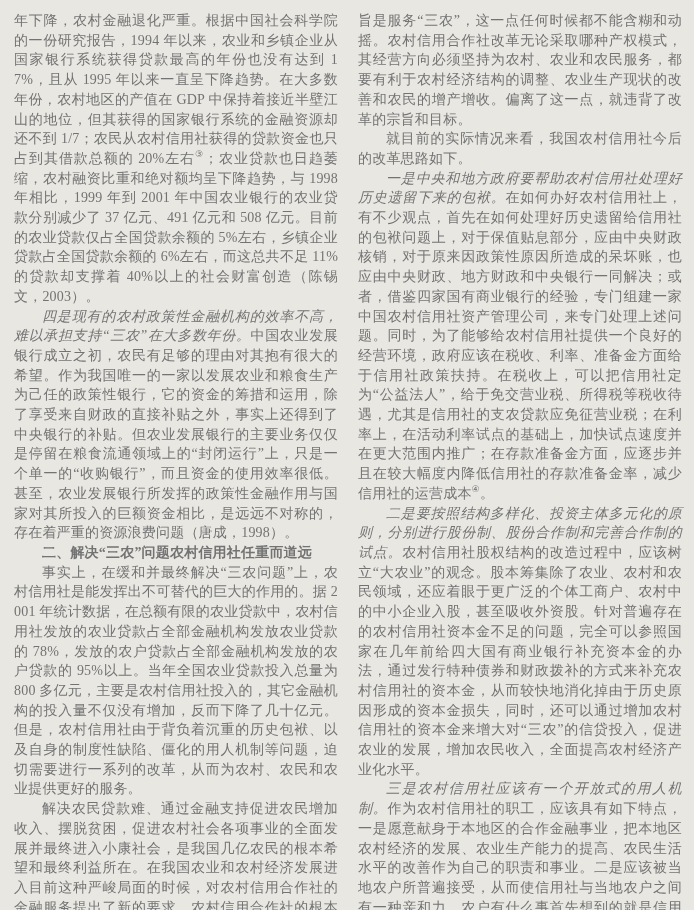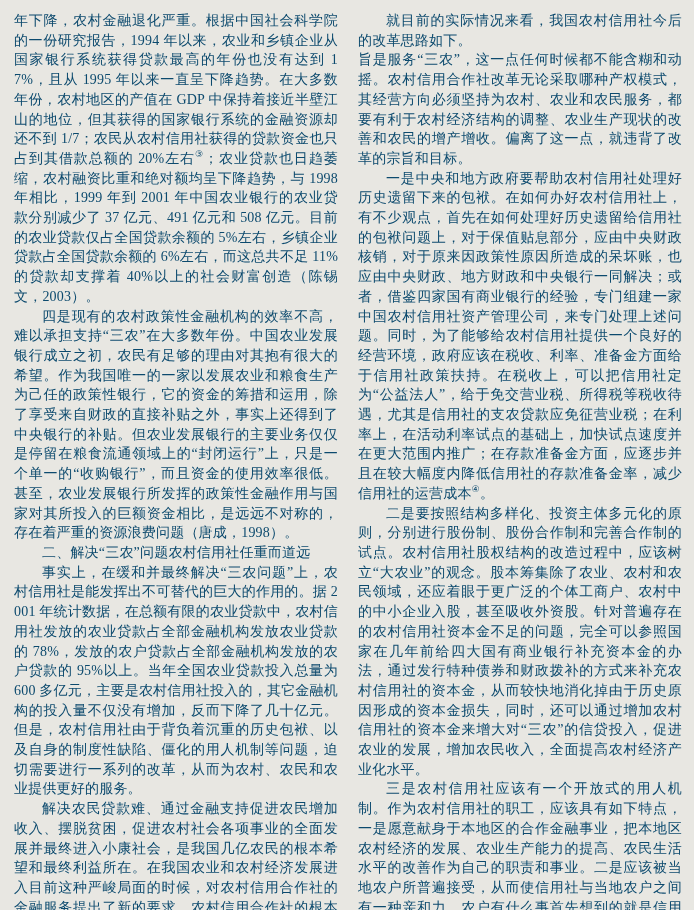--- a/index.html
+++ b/index.html
@@ -30,39 +30,39 @@
     margin: 0;
     font-size: 14px;
     line-height: 19.7px;
     text-align: justify;
     text-justify: inter-ideograph;
     letter-spacing: 0.2px;
     word-break: break-all;
   }
   p.para.indent { text-indent: 2em; }
   .seg-normal { font-style: normal; font-weight: normal; }
-  .seg-kai { }           
-  .seg-bold { font-weight: normal; font-style: normal; } 
+  .seg-kai { font-style: italic; }           
+  .seg-bold { font-weight: bold; font-style: normal; } 
   .seg-sup {
     vertical-align: super;
     font-size: 9px;
     line-height: 0;
   }
 </style>
 </head>
 <body style="background: rgb(232, 231, 226);">
 
-<div class="page" style="color: #0c4a6e;">
+<div class="page" style="color: #737373;">
   <div class="column">
       <p class="para"><span class="seg-normal">年下降，农村金融退化严重。根据中国社会科学院的一份研究报告，1994 年以来，农业和乡镇企业从国家银行系统获得贷款最高的年份也没有达到 17%，且从 1995 年以来一直呈下降趋势。在大多数年份，农村地区的产值在 GDP 中保持着接近半壁江山的地位，但其获得的国家银行系统的金融资源却还不到 1/7；农民从农村信用社获得的贷款资金也只占到其借款总额的 20%左右</span><span class="seg-sup">③</span><span class="seg-normal">；农业贷款也日趋萎缩，农村融资比重和绝对额均呈下降趋势，与 1998 年相比，1999 年到 2001 年中国农业银行的农业贷款分别减少了 37 亿元、491 亿元和 508 亿元。目前的农业贷款仅占全国贷款余额的 5%左右，乡镇企业贷款占全国贷款余额的 6%左右，而这总共不足 11%的贷款却支撑着 40%以上的社会财富创造（陈锡文，2003）。</span></p>
       <p class="para indent"><span class="seg-kai">四是现有的农村政策性金融机构的效率不高，难以承担支持“三农”在大多数年份。</span><span class="seg-normal">中国农业发展银行成立之初，农民有足够的理由对其抱有很大的希望。作为我国唯一的一家以发展农业和粮食生产为己任的政策性银行，它的资金的筹措和运用，除了享受来自财政的直接补贴之外，事实上还得到了中央银行的补贴。但农业发展银行的主要业务仅仅是停留在粮食流通领域上的“封闭运行”上，只是一个单一的“收购银行”，而且资金的使用效率很低。甚至，农业发展银行所发挥的政策性金融作用与国家对其所投入的巨额资金相比，是远远不对称的，存在着严重的资源浪费问题（唐成，1998）。</span></p>
       <p class="para indent"><span class="seg-bold">二、解决“三农”问题农村信用社任重而道远</span></p>
-      <p class="para indent"><span class="seg-normal">事实上，在缓和并最终解决“三农问题”上，农村信用社是能发挥出不可替代的巨大的作用的。据 2001 年统计数据，在总额有限的农业贷款中，农村信用社发放的农业贷款占全部金融机构发放农业贷款的 78%，发放的农户贷款占全部金融机构发放的农户贷款的 95%以上。当年全国农业贷款投入总量为 600 多亿元，主要是农村信用社投入的，其它金融机构的投入量不仅没有增加，反而下降了几十亿元。但是，农村信用社由于背负着沉重的历史包袱、以及自身的制度性缺陷、僵化的用人机制等问题，迫切需要进行一系列的改革，从而为农村、农民和农业提供更好的服务。</span></p>
+      <p class="para indent"><span class="seg-normal">事实上，在缓和并最终解决“三农问题”上，农村信用社是能发挥出不可替代的巨大的作用的。据 2001 年统计数据，在总额有限的农业贷款中，农村信用社发放的农业贷款占全部金融机构发放农业贷款的 78%，发放的农户贷款占全部金融机构发放的农户贷款的 95%以上。当年全国农业贷款投入总量为 800 多亿元，主要是农村信用社投入的，其它金融机构的投入量不仅没有增加，反而下降了几十亿元。但是，农村信用社由于背负着沉重的历史包袱、以及自身的制度性缺陷、僵化的用人机制等问题，迫切需要进行一系列的改革，从而为农村、农民和农业提供更好的服务。</span></p>
       <p class="para indent"><span class="seg-normal">解决农民贷款难、通过金融支持促进农民增加收入、摆脱贫困，促进农村社会各项事业的全面发展并最终进入小康社会，是我国几亿农民的根本希望和最终利益所在。在我国农业和农村经济发展进入目前这种严峻局面的时候，对农村信用合作社的金融服务提出了新的要求。农村信用合作社的根本宗</span></p>
     </div>
   <div class="column">
+      <p class="para"><span class="seg-normal">旨是服务“三农”，这一点任何时候都不能含糊和动摇。农村信用合作社改革无论采取哪种产权模式，其经营方向必须坚持为农村、农业和农民服务，都要有利于农村经济结构的调整、农业生产现状的改善和农民的增产增收。偏离了这一点，就违背了改革的宗旨和目标。</span></p>
       <p class="para indent"><span class="seg-normal">就目前的实际情况来看，我国农村信用社今后的改革思路如下。</span></p>
-      <p class="para"><span class="seg-normal">旨是服务“三农”，这一点任何时候都不能含糊和动摇。农村信用合作社改革无论采取哪种产权模式，其经营方向必须坚持为农村、农业和农民服务，都要有利于农村经济结构的调整、农业生产现状的改善和农民的增产增收。偏离了这一点，就违背了改革的宗旨和目标。</span></p>
       <p class="para indent"><span class="seg-kai">一是中央和地方政府要帮助农村信用社处理好历史遗留下来的包袱。</span><span class="seg-normal">在如何办好农村信用社上，有不少观点，首先在如何处理好历史遗留给信用社的包袱问题上，对于保值贴息部分，应由中央财政核销，对于原来因政策性原因所造成的呆坏账，也应由中央财政、地方财政和中央银行一同解决；或者，借鉴四家国有商业银行的经验，专门组建一家中国农村信用社资产管理公司，来专门处理上述问题。同时，为了能够给农村信用社提供一个良好的经营环境，政府应该在税收、利率、准备金方面给于信用社政策扶持。在税收上，可以把信用社定为“公益法人”，给于免交营业税、所得税等税收待遇，尤其是信用社的支农贷款应免征营业税；在利率上，在活动利率试点的基础上，加快试点速度并在更大范围内推广；在存款准备金方面，应逐步并且在较大幅度内降低信用社的存款准备金率，减少信用社的运营成本</span><span class="seg-sup">④</span><span class="seg-normal">。</span></p>
       <p class="para indent"><span class="seg-kai">二是要按照结构多样化、投资主体多元化的原则，分别进行股份制、股份合作制和完善合作制的试点。</span><span class="seg-normal">农村信用社股权结构的改造过程中，应该树立“大农业”的观念。股本筹集除了农业、农村和农民领域，还应着眼于更广泛的个体工商户、农村中的中小企业入股，甚至吸收外资股。针对普遍存在的农村信用社资本金不足的问题，完全可以参照国家在几年前给四大国有商业银行补充资本金的办法，通过发行特种债券和财政拨补的方式来补充农村信用社的资本金，从而较快地消化掉由于历史原因形成的资本金损失，同时，还可以通过增加农村信用社的资本金来增大对“三农”的信贷投入，促进农业的发展，增加农民收入，全面提高农村经济产业化水平。</span></p>
       <p class="para indent"><span class="seg-kai">三是农村信用社应该有一个开放式的用人机制。</span><span class="seg-normal">作为农村信用社的职工，应该具有如下特点，一是愿意献身于本地区的合作金融事业，把本地区农村经济的发展、农业生产能力的提高、农民生活水平的改善作为自己的职责和事业。二是应该被当地农户所普遍接受，从而使信用社与当地农户之间有一种亲和力，农户有什么事首先想到的就是信用社和信用社的职工、并愿意与之打交道，这样信用社在开</span></p>
     </div>
 </div>
 
 </body></html>

